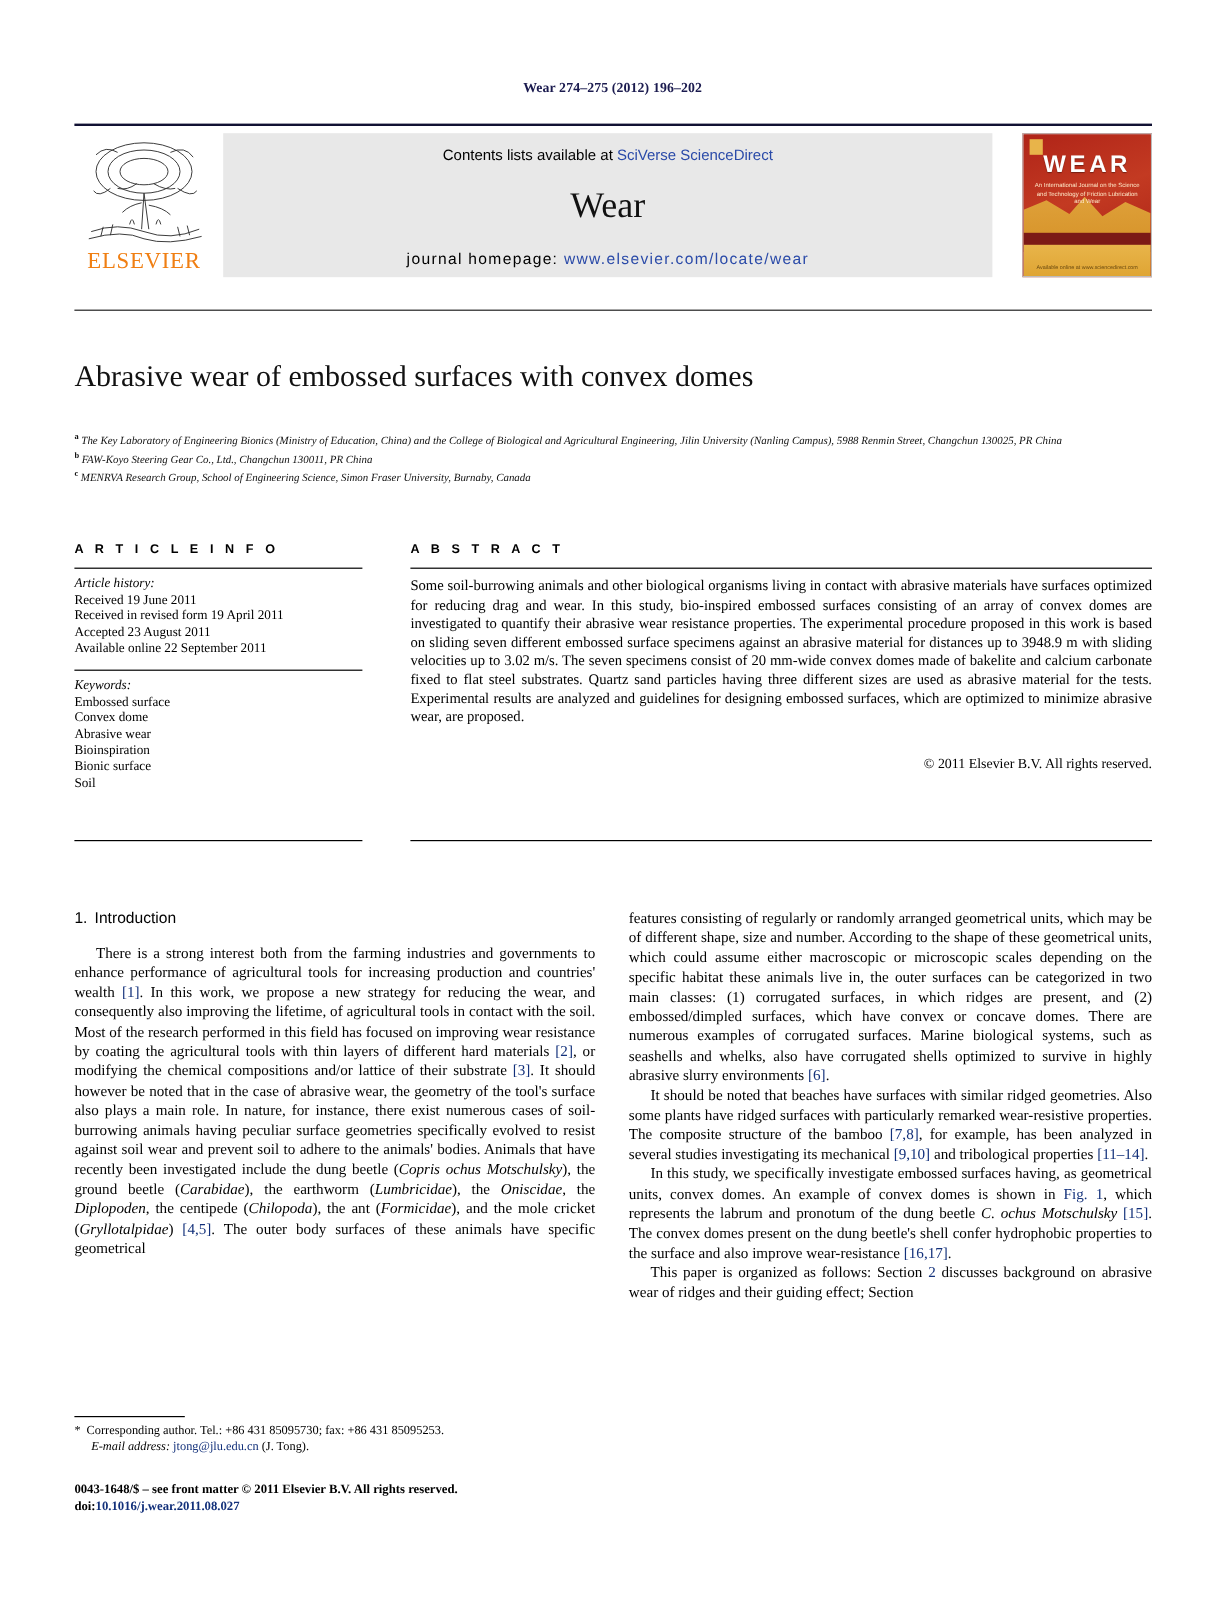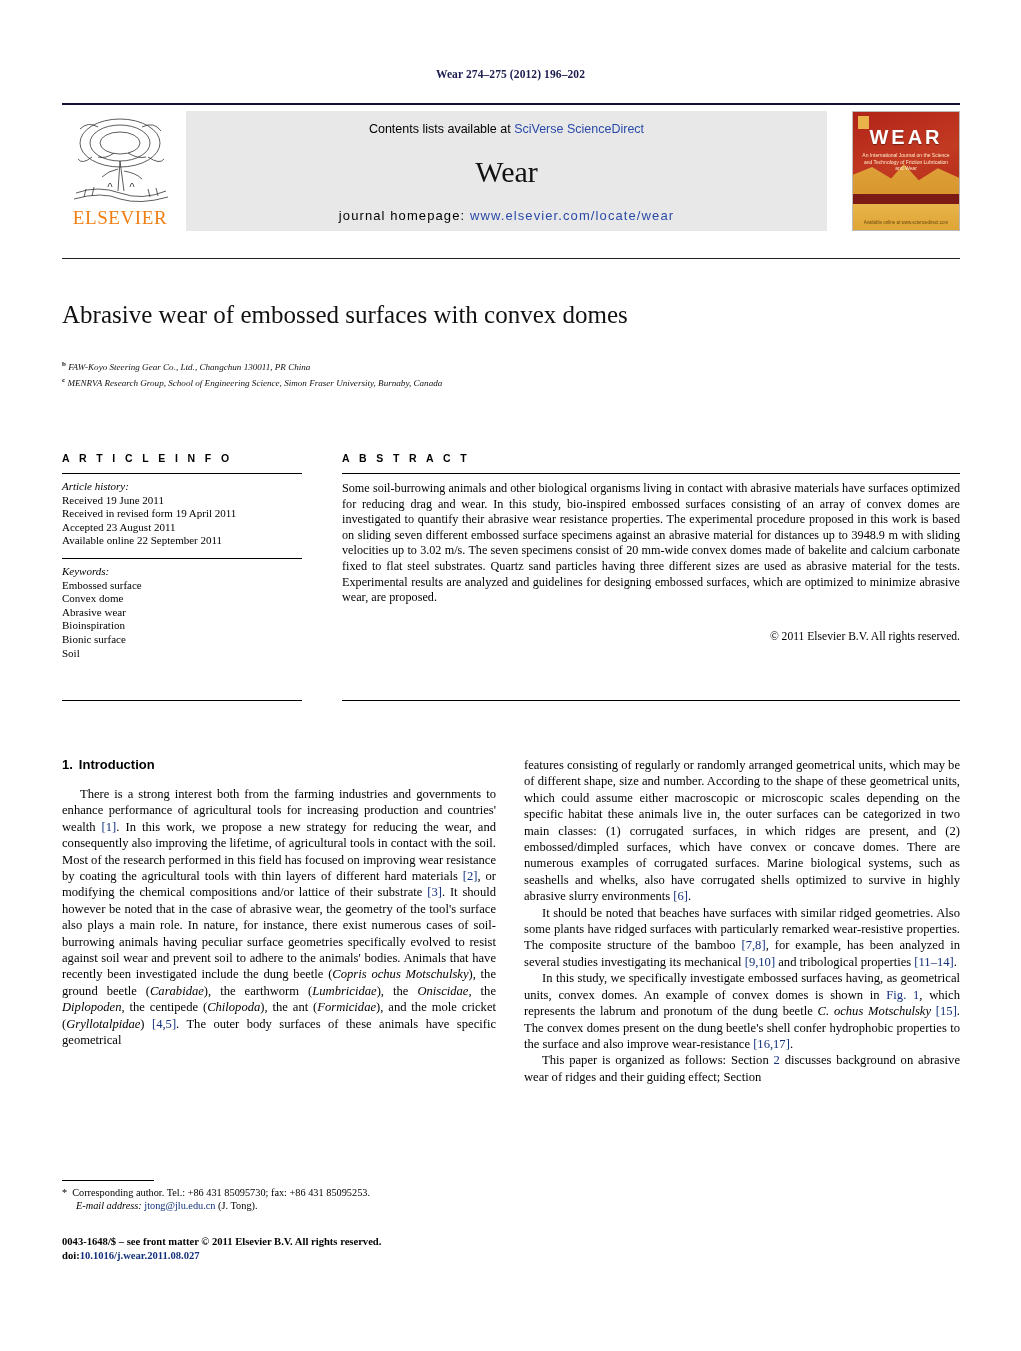--- a/index.html
+++ b/index.html
@@ -319,21 +319,21 @@
   }
   .col-right {
     position: absolute;
     left: 524px;
     top: 757px;
     width: 436px;
   }
   .h-sec {
     font-family: "Liberation Sans", sans-serif;
     font-size: 13px;
-    font-weight: bold;
+    font-weight: normal;
     margin: 0 0 14px 0;
     color: #000;
   }
   .h-sec .num { margin-right: 6px; }
   p.body {
     margin: 0;
     font-size: 12.6px;
     line-height: 16.4px;
     text-align: justify;
     text-indent: 18px;
@@ -430,20 +430,21 @@
 
     </div>
   </div>
 
   <div class="title-rule"></div>
 
   <h1 class="article-title">Abrasive wear of embossed surfaces with convex domes</h1>
 
 
   <div class="affiliations">
+      <div class="aff"><sup>a</sup> The Key Laboratory of Engineering Bionics (Ministry of Education, China) and the College of Biological and Agricultural Engineering, Jilin University (Nanling Campus), 5988 Renmin Street, Changchun 130025, PR China</div>
       <div class="aff"><sup>b</sup> FAW-Koyo Steering Gear Co., Ltd., Changchun 130011, PR China</div>
       <div class="aff"><sup>c</sup> MENRVA Research Group, School of Engineering Science, Simon Fraser University, Burnaby, Canada</div>
     </div>
 
   <div class="info-col">
     <div class="sec-head">A R T I C L E   I N F O</div>
     <div class="rule-thick"></div>
     <div class="info-block">
       <div class="lbl">Article history:</div>
       <div id="history-items">

